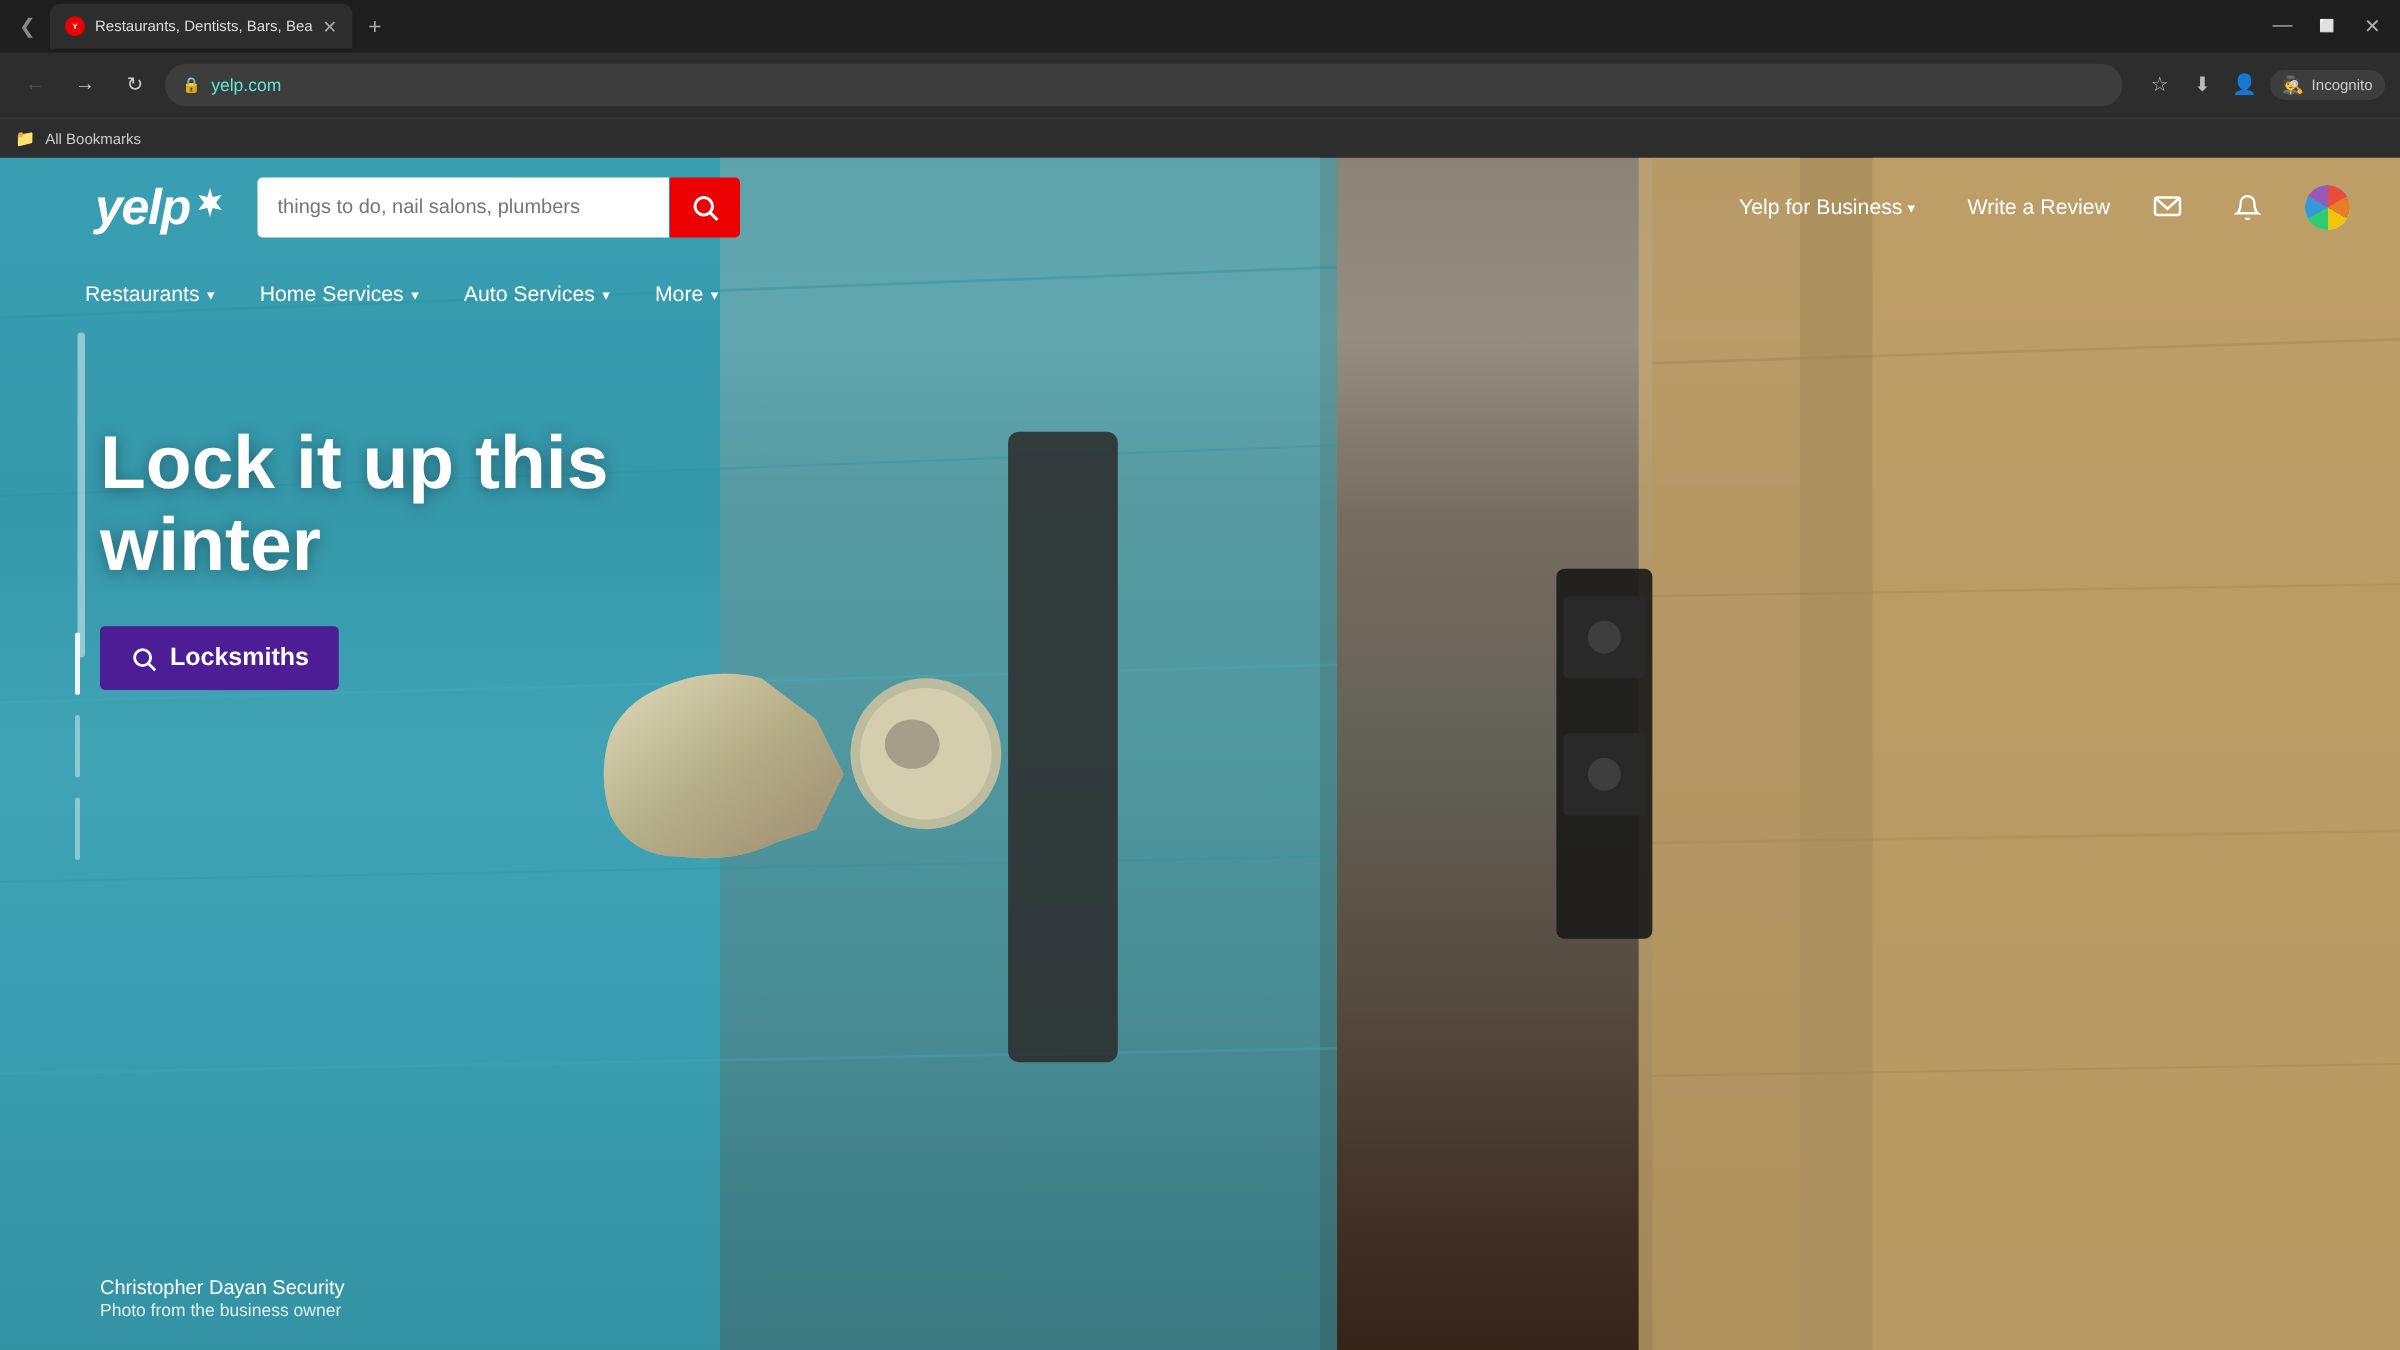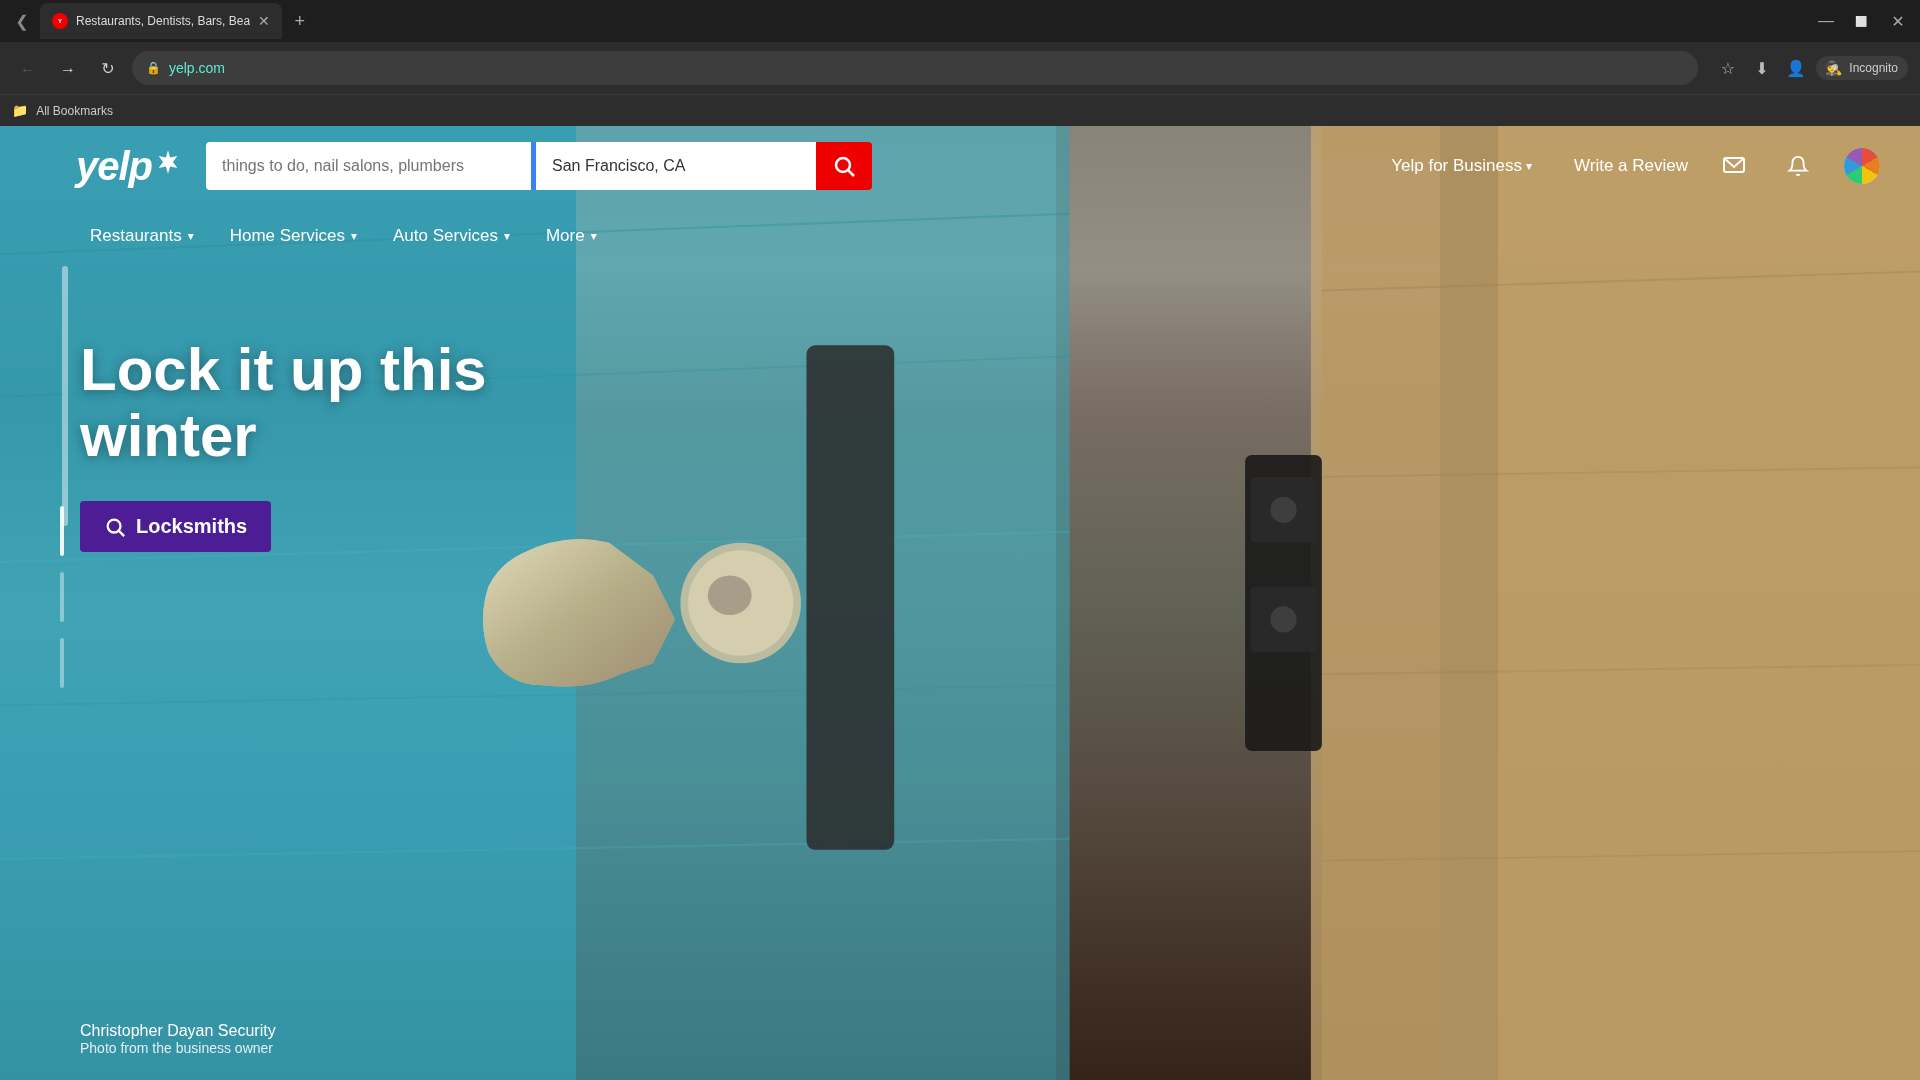--- a/index.html
+++ b/index.html
@@ -64,21 +64,21 @@
       font-style: italic;
       margin-left: 36px;
     }
     .search-form {
       display: flex; flex: 0 0 auto; align-items: center; gap: 0; height: 48px;
     }
     .search-find-input {
       width: 330px; height: 48px; border: none; outline: none;
       border-radius: 4px 0 0 4px; padding: 0 16px;
       font-size: 16px; color: #555; background: white;
-      border-right: 5px solid #3b82f6;
+      border-right: 1px solid #3b82f6;
     }
     .search-location-input {
       width: 280px; height: 48px; border: none; outline: none;
       padding: 0 16px; font-size: 16px; color: #333; background: white;
     }
     .search-btn {
       width: 56px; height: 48px; background: #e00; border: none; border-radius: 0 4px 4px 0;
       cursor: pointer; display: flex; align-items: center; justify-content: center; color: white; font-size: 22px;
     }
     .header-right {
@@ -104,21 +104,21 @@
     .avatar-multicolor {
       width: 100%; height: 100%;
       background: conic-gradient(#e74c3c 0deg 60deg, #e67e22 60deg 120deg, #f1c40f 120deg 180deg, #2ecc71 180deg 240deg, #3498db 240deg 300deg, #9b59b6 300deg 360deg);
       border-radius: 50%;
     }
 
     
     .yelp-nav {
       position: relative; z-index: 10;
       display: flex; align-items: center;
-      padding: 0 72px;
+      padding: 0 50px;
       height: 60px;
     }
     .nav-item {
       display: flex; align-items: center; gap: 6px;
       color: white; font-size: 17px; font-weight: 500;
       cursor: pointer; padding: 0 18px; height: 60px;
       white-space: nowrap;
     }
     .nav-chevron { font-size: 12px; }
     .hero-title {
@@ -250,21 +250,20 @@
   <div class="yelp-header" style="position:relative;z-index:20;">
     <div class="yelp-logo">
       <span class="yelp-logo-text">yelp</span>
       <svg width="28" height="28" viewBox="0 0 24 24" style="margin-left:2px;margin-top:-8px;">
         <path d="M12 2L13.8 8.2L20 6.8L16.2 12L20 17.2L13.8 15.8L12 22L10.2 15.8L4 17.2L7.8 12L4 6.8L10.2 8.2Z" fill="white"></path>
       </svg>
     </div>
 
     <div class="search-form">
       <input type="text" class="search-find-input" placeholder="things to do, nail salons, plumbers" style="">
-      <input type="text" class="search-location-input" value="San Francisco, CA" style="">
       <button class="search-btn">
         <svg width="24" height="24" viewBox="0 0 24 24" fill="none" stroke="white" stroke-width="2.5">
           <circle cx="11" cy="11" r="7"></circle>
           <line x1="16.5" y1="16.5" x2="22" y2="22"></line>
         </svg>
       </button>
     </div>
 
     <div class="header-right">
       <a class="yelp-for-business-btn">

